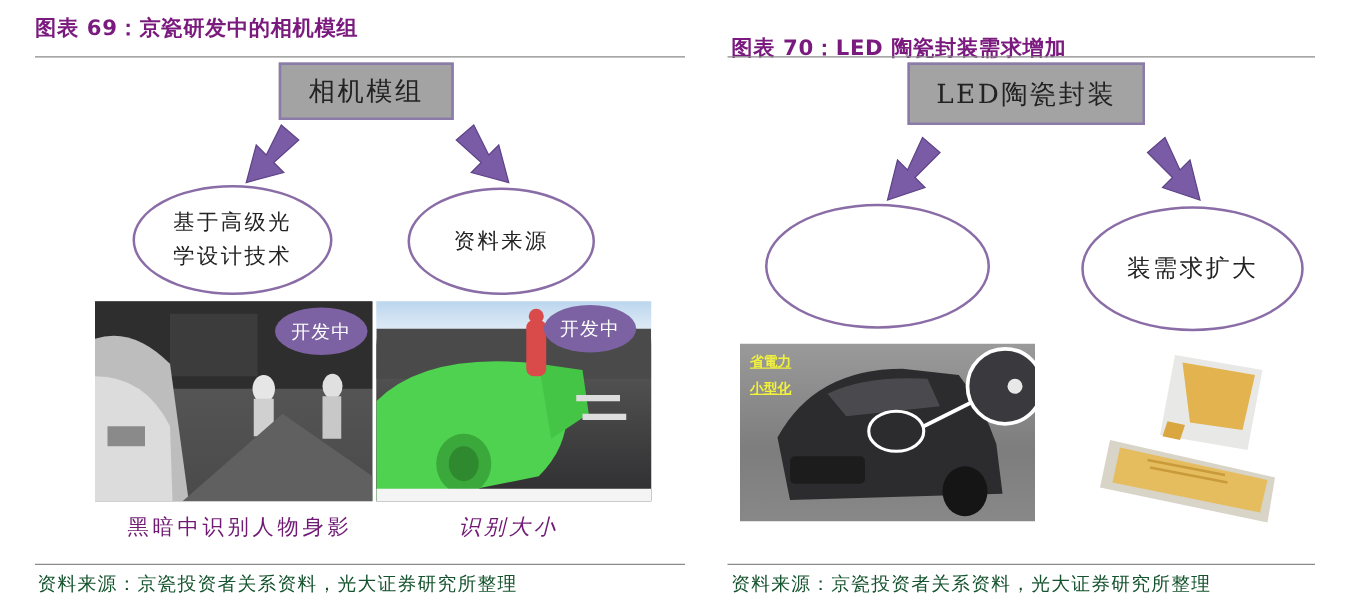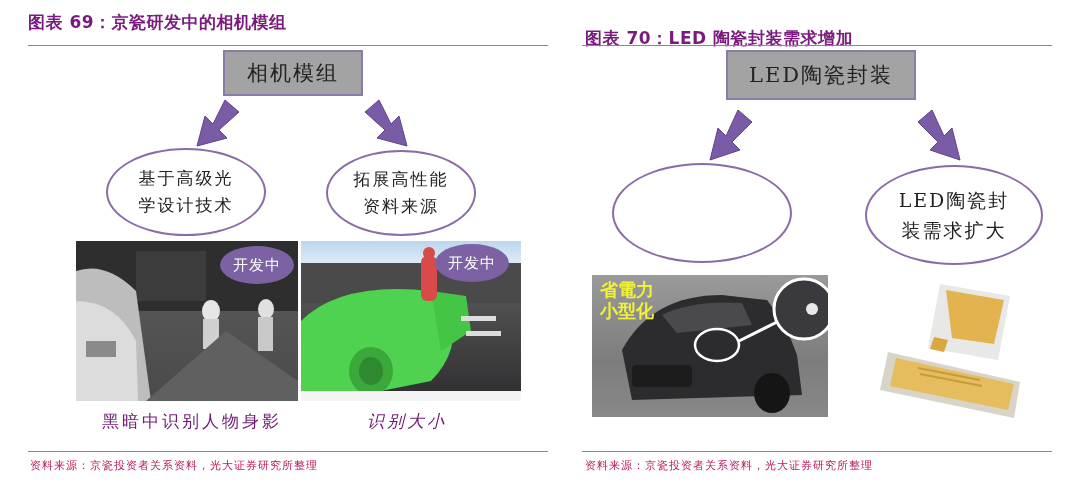--- a/index.html
+++ b/index.html
@@ -34,23 +34,23 @@
 
   .photo { position: absolute; overflow: hidden; }
   .badge {
     position: absolute; width: 74px; height: 38px; border-radius: 50%;
     background: #7c62a2; color: #fff; font-size: 15px;
     display: flex; align-items: center; justify-content: center; letter-spacing: 1px;
   }
   .caption { position: absolute; font-size: 17px; color: #701a75; letter-spacing: 3px; white-space: nowrap; }
 
   .source {
-    position: absolute; top: 458px; font-size: 11px; color: #be185d; letter-spacing: 1px; white-space: nowrap;
+    position: absolute; top: 458px; font-size: 15px; color: #14532d; letter-spacing: 1px; white-space: nowrap;
   }
-  .cn-label { color: #f2f23a; font-family: "DejaVu Sans", sans-serif; font-weight: bold; font-size: 18px; line-height: 21px; }
+  .cn-label { color: #f2f23a; font-family: "DejaVu Sans", sans-serif; font-weight: bold; font-size: 11px; line-height: 21px; text-decoration: underline; }
 </style>
 </head>
 <body>
 
 <div class="panel panel-left">
   <div class="fig-title" style="left:16px;">图表 69：京瓷研发中的相机模组</div>
   <div class="rule" style="left:16px; width:520px; top:45px;"></div>
 
   <div class="top-box" style="left:211px; top:50px; width:140px; height:46px;">相机模组</div>
 
@@ -62,21 +62,20 @@
   </svg>
 
   <div class="ellipse" style="left:94px; top:148px; width:160px; height:88px;">
     <div>
         <div>基于高级光</div>
         <div>学设计技术</div>
       </div>
   </div>
   <div class="ellipse" style="left:314px; top:150px; width:150px; height:86px;">
     <div>
-        <div>拓展高性能</div>
         <div>资料来源</div>
       </div>
   </div>
 
   <div class="photo" style="left:64px; top:241px; width:222px; height:160px; background: linear-gradient(180deg,#3a3a3a 0%,#555 40%,#4a4a4a 100%);">
     <svg width="222" height="160" viewBox="0 0 222 160">
       <rect x="0" y="0" width="222" height="70" fill="#2e2e2e"></rect>
       <rect x="60" y="10" width="70" height="50" fill="#3c3c3c"></rect>
       <path d="M0 30 Q30 20 60 50 L75 160 L0 160 Z" fill="#bdbdbd"></path>
       <path d="M0 60 Q40 60 60 100 L62 160 L0 160 Z" fill="#dcdcdc"></path>
@@ -125,21 +124,20 @@
   <svg class="arrow" style="left:370px; top:108px;" width="52" height="54" viewBox="0 0 52 54">
     <polygon points="22,2 8,14 28,34 20,42 50,52 42,20 34,28" fill="#7a5ca6" stroke="#5e4388" stroke-width="1"></polygon>
   </svg>
 
   <div class="ellipse" style="left:72px; top:163px; width:180px; height:100px; font-size:19px; line-height:30px;">
     <div>
       </div>
   </div>
   <div class="ellipse" style="left:325px; top:165px; width:178px; height:100px; font-size:19px; line-height:30px;">
     <div>
-        <div>LED陶瓷封</div>
         <div>装需求扩大</div>
       </div>
   </div>
 
   <div class="photo" style="left:52px; top:275px; width:236px; height:142px; background: linear-gradient(180deg,#9a9a9a 0%,#7d7d7d 60%,#888 100%);">
     <svg width="236" height="142" viewBox="0 0 236 142">
       <path d="M30 75 Q60 20 130 20 L175 25 Q195 50 205 80 L210 120 L40 125 Z" fill="#2c2c2e"></path>
       <path d="M70 40 Q100 25 150 28 L160 50 L85 58 Z" fill="#4a4a4e"></path>
       <rect x="40" y="90" width="60" height="22" rx="4" fill="#1c1c1c"></rect>
       <ellipse cx="180" cy="118" rx="18" ry="20" fill="#151515"></ellipse>

